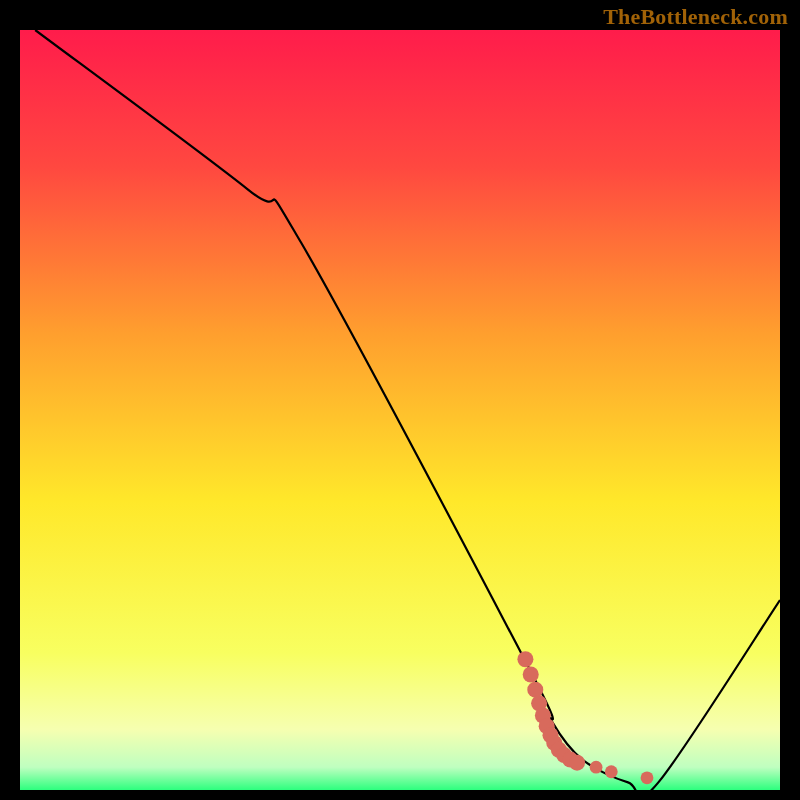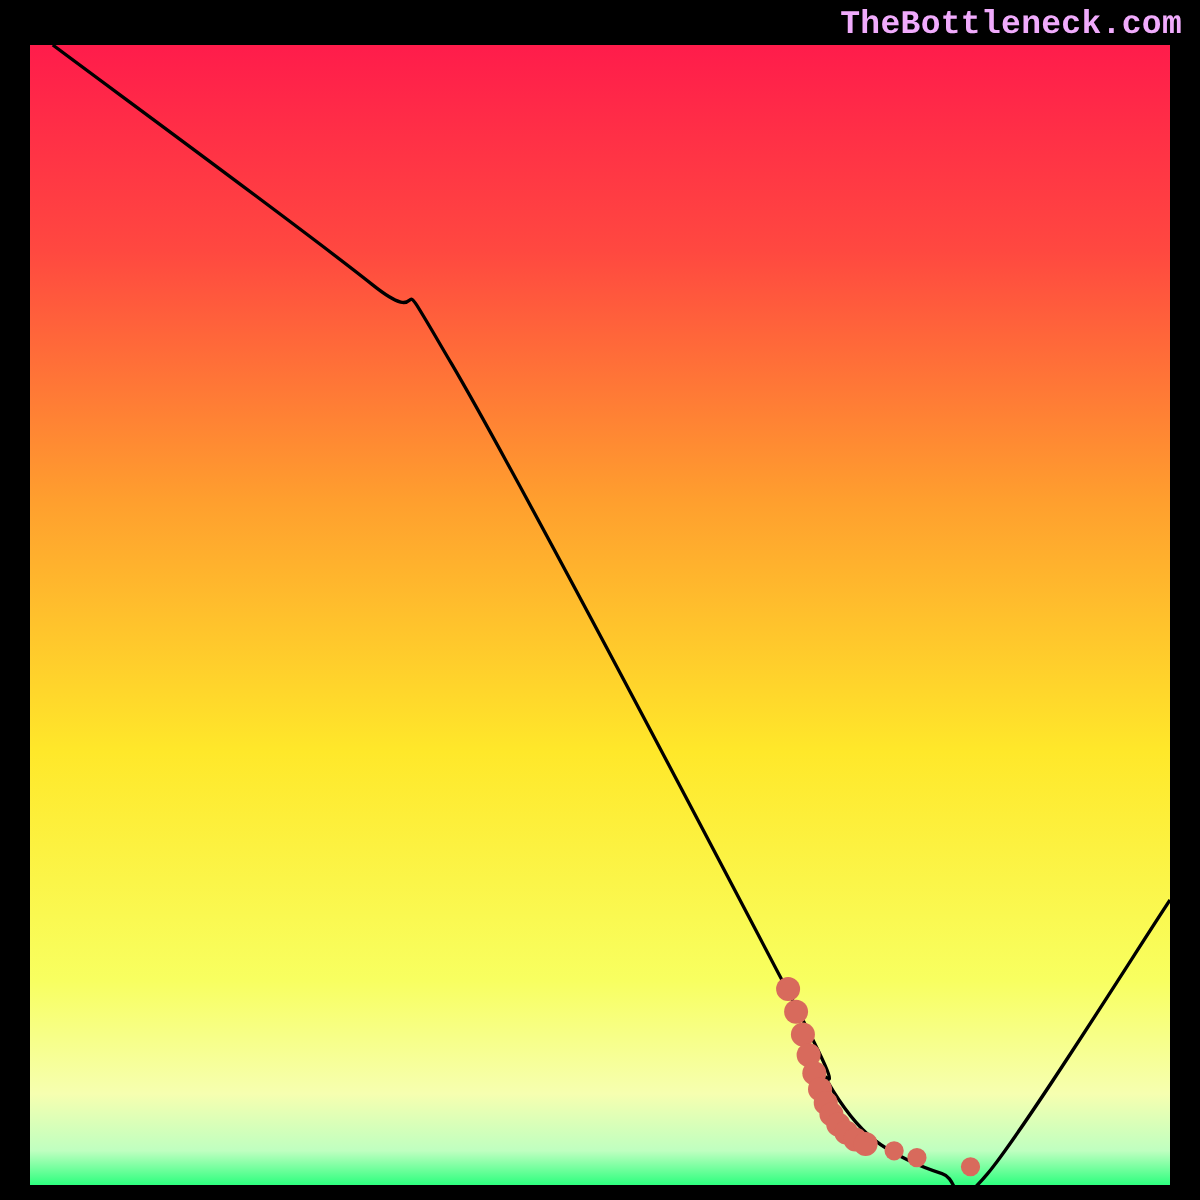--- a/index.html
+++ b/index.html
@@ -23,24 +23,24 @@
     position: absolute;
     left: 0;
     top: 0;
     width: 760px;
     height: 760px;
   }
   .watermark {
     position: absolute;
     top: 4px;
     right: 12px;
-    font-family: Liberation Mono, monospace;
+    font-family: Liberation Serif, serif;
     font-size: 22px;
     font-weight: bold;
-    color: #f0abfc;
+    color: #a16207;
     letter-spacing: 0.2px;
   }
   svg { display: block; }
 </style>
 </head>
 <body>
 
 <div class="watermark">TheBottleneck.com</div>
 
 <div class="frame">

